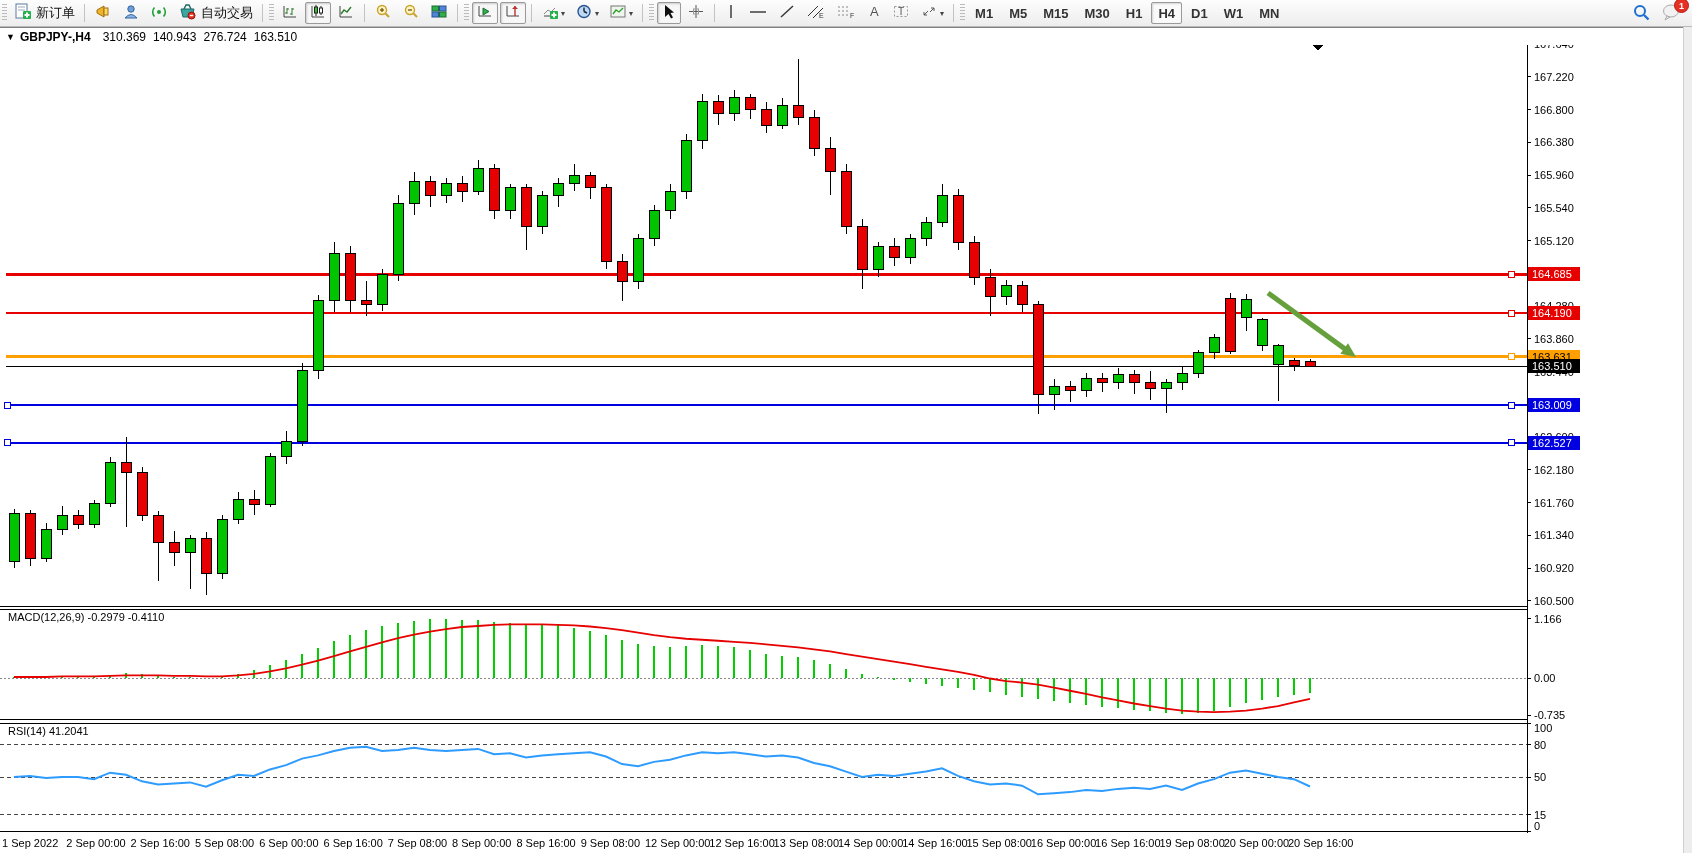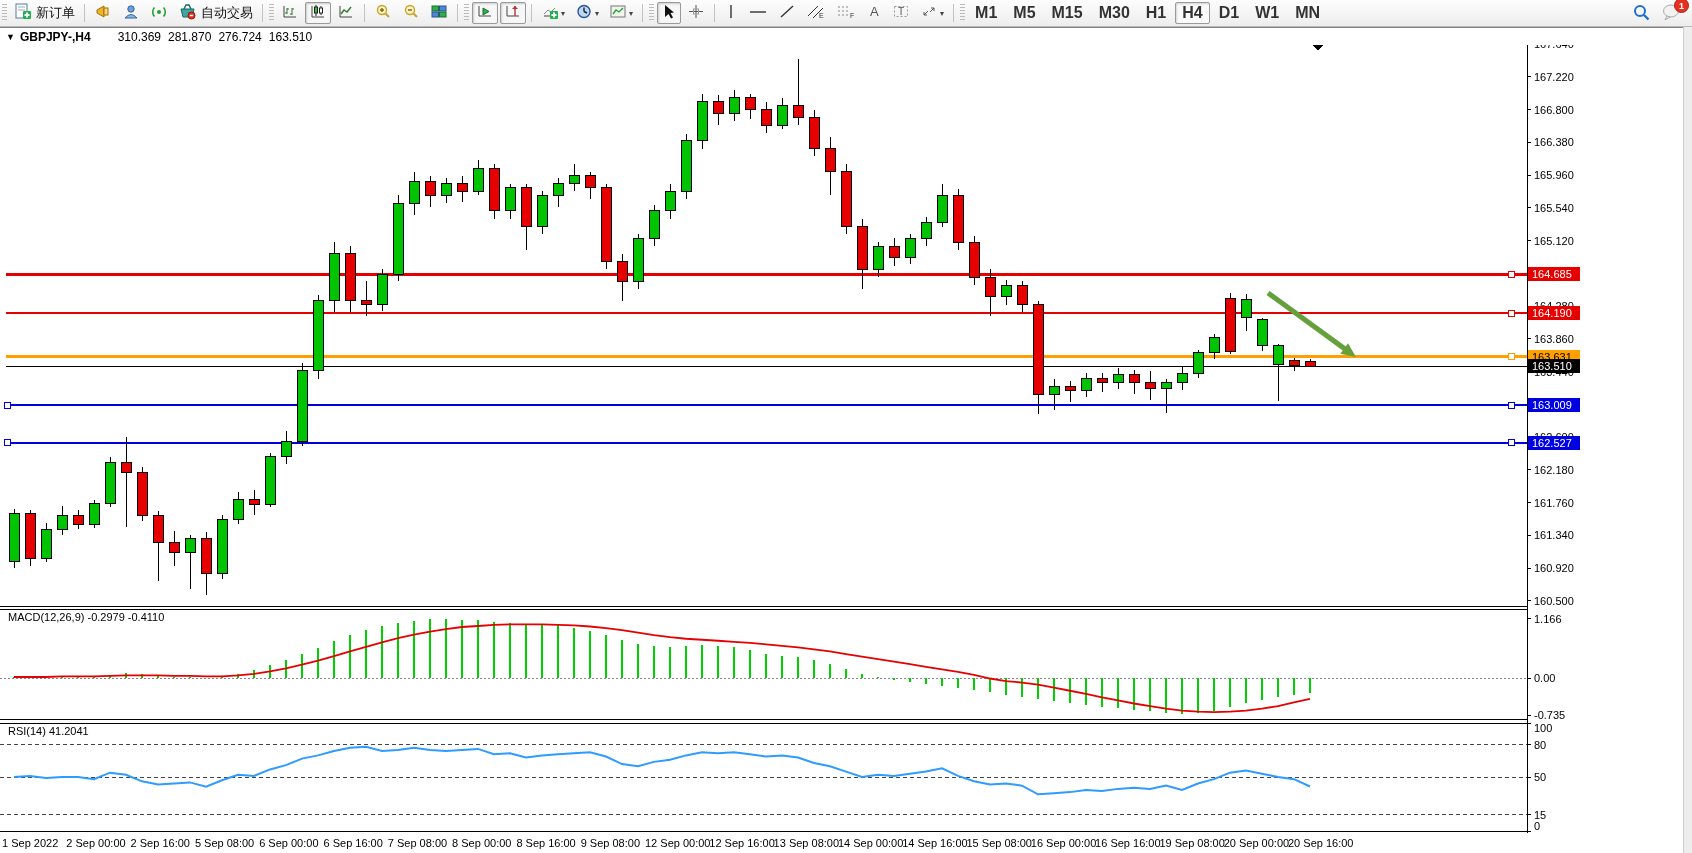--- a/index.html
+++ b/index.html
@@ -9,33 +9,33 @@
   .toolbar{position:absolute;left:0;top:0;width:1692px;height:26px;
     background:linear-gradient(#fdfdfd,#ededed);border-bottom:1px solid #b9b9b9;
     display:flex;align-items:center;font-size:12px;color:#222;}
   .tbtn{height:22px;min-width:22px;display:flex;align-items:center;justify-content:center;
     margin:0 1px;padding:0 3px;border:1px solid transparent;border-radius:2px;box-sizing:border-box;}
   .tbtn.pressed{border:1px solid #9a9a9a;background:#f7f7f7;box-shadow:inset 1px 1px 2px rgba(0,0,0,.18);}
   .tbtn .lbl{margin-left:4px;font-size:13px;color:#111;}
   .sep{width:1px;height:18px;background:#c2c2c2;margin:0 4px;}
   .grip{width:5px;height:18px;margin:0 2px;background:repeating-linear-gradient(#bbb 0 1px,transparent 1px 3px);}
   .caret{font-size:8px;color:#444;margin-left:2px;}
-  .tfbtn{height:20px;padding:0 6px;margin:0 1px;display:flex;align-items:center;font-size:16px;
+  .tfbtn{height:20px;padding:0 6px;margin:0 1px;display:flex;align-items:center;font-size:13px;
     font-weight:bold;color:#333;border:1px solid transparent;border-radius:2px;}
   .tfbtn.active{border:1px solid #9a9a9a;background:#fafafa;box-shadow:inset 1px 1px 2px rgba(0,0,0,.15);}
   .toolbar-right{margin-left:auto;display:flex;align-items:center;margin-right:6px;}
   .badge{position:absolute;right:-5px;top:-5px;width:13px;height:13px;border-radius:50%;
     background:#e53022;color:#fff;font-size:9px;font-weight:bold;display:flex;align-items:center;justify-content:center;border:1px solid #b02015;}
   
   .chart-window{position:absolute;left:0;top:27px;width:1692px;height:826px;background:#fff;
     border-top:1px solid #808080;}
   .chart-title{position:absolute;left:0;top:0;height:17px;width:100%;display:flex;align-items:center;
     font-size:12px;color:#000;background:#fff;}
   .chart-title .tri{font-size:9px;margin:0 5px 0 6px;color:#000;}
-  .chart-title b{font-weight:bold;margin-right:27px;}
+  .chart-title b{font-weight:bold;margin-right:12px;}
   .chart-title span.v{margin-right:7px;}
   svg text{font-family:"Liberation Sans","DejaVu Sans",sans-serif;}
   .right-strip{position:absolute;right:0;top:27px;width:8px;height:826px;background:#ededed;border-left:1px solid #d0d0d0;}
 </style>
 </head>
 <body>
 
 <div class="app">
 
   <div class="toolbar">
@@ -317,21 +317,21 @@
         <span class="badge">1</span>
       </div>
     </div>
   </div>
 
   <div class="chart-window">
     <div class="chart-title">
       <span class="tri">▼</span>
       <b>GBPJPY-,H4</b>
       <span class="v">310.369</span>
-      <span class="v">281.870</span>
+      <span class="v">140.943</span>
       <span class="v">276.724</span>
       <span class="v">163.510</span>
     </div>
     <svg id="chart-svg" width="1692" height="809" style="position:absolute;left:0;top:17px;" shape-rendering="crispEdges">
         <line x1="1527" y1="-14" x2="1527" y2="788" stroke="#000"></line>
         <line x1="0" y1="561" x2="1527" y2="561" stroke="#000"></line>
         <line x1="0" y1="564" x2="1527" y2="564" stroke="#000"></line>
         <line x1="0" y1="674" x2="1527" y2="674" stroke="#000"></line>
         <line x1="0" y1="678" x2="1527" y2="678" stroke="#000"></line>
         <line x1="0" y1="786" x2="1527" y2="786" stroke="#000"></line>

